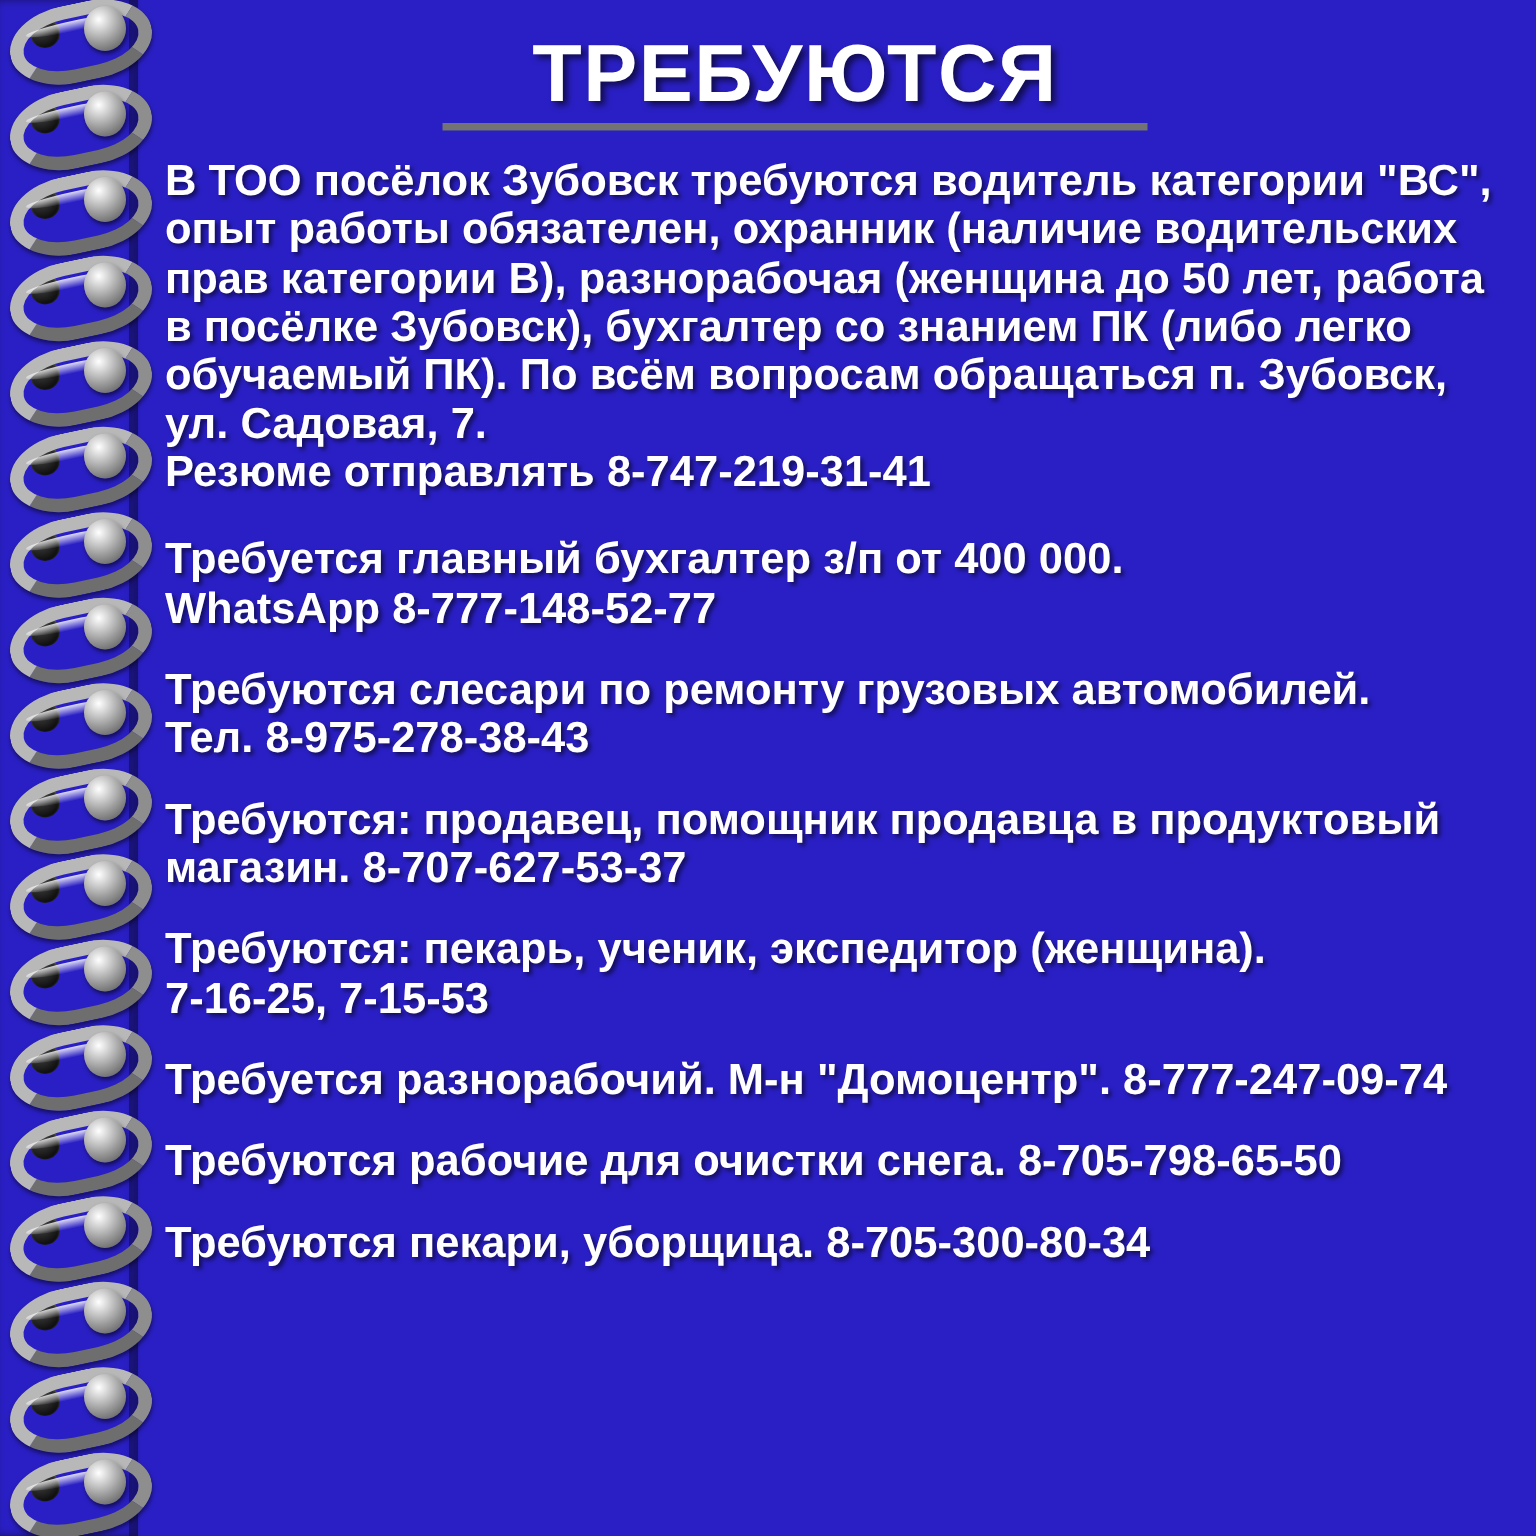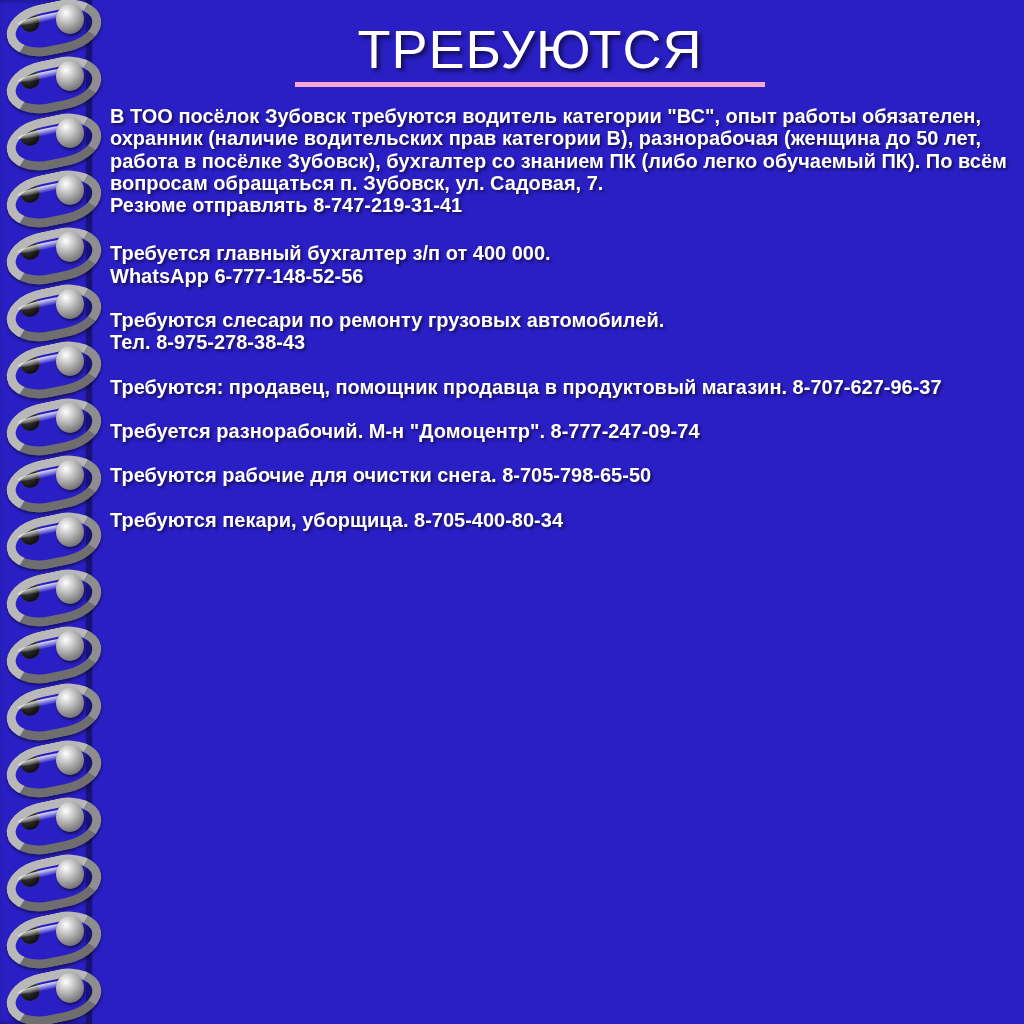--- a/index.html
+++ b/index.html
@@ -112,39 +112,39 @@
   }
 
   #title {
     position: absolute;
     top: 18px;
     left: 0;
     width: 860px;
     text-align: center;
     color: #ffffff;
     font-size: 54px;
-    font-weight: normal;
+    font-weight: bold;
     letter-spacing: 1px;
     text-shadow: 3px 3px 4px rgba(0,0,0,0.6);
-    border-bottom: 5px solid #f9a8d4;
+    border-bottom: 5px solid #737373;
     padding-bottom: 2px;
     width: 470px;
     left: 195px;
   }
 
   #ads {
     position: absolute;
     top: 105px;
     left: 10px;
     width: 898px;
     color: #ffffff;
   }
 
   .ad {
-    font-size: 20px;
+    font-size: 29px;
     font-weight: bold;
     line-height: 1.115;
     text-shadow: 2px 2px 3px rgba(0,0,0,0.55);
     margin-bottom: 22px;
     white-space: pre-line;
   }
   .ad.first { margin-bottom: 26px; }
 </style>
 </head>
 <body>
@@ -247,23 +247,25 @@
       </div>
     </div>
 
   <div id="content">
     <div id="title">ТРЕБУЮТСЯ</div>
 
     <div id="ads">
         <div class="ad first">В ТОО посёлок Зубовск требуются водитель категории "ВС", опыт работы обязателен, охранник (наличие водительских прав категории В), разнорабочая (женщина до 50 лет, работа в посёлке Зубовск), бухгалтер со знанием ПК (либо легко обучаемый ПК). По всём вопросам обращаться п. Зубовск, ул. Садовая, 7.
 Резюме отправлять 8-747-219-31-41</div>
         <div class="ad">Требуется главный бухгалтер з/п от 400 000.
-WhatsApp 6-777-148-52-56</div>
+WhatsApp 8-777-148-52-77</div>
         <div class="ad">Требуются слесари по ремонту грузовых автомобилей.
 Тел. 8-975-278-38-43</div>
-        <div class="ad">Требуются: продавец, помощник продавца в продуктовый магазин. 8-707-627-96-37</div>
+        <div class="ad">Требуются: продавец, помощник продавца в продуктовый магазин. 8-707-627-53-37</div>
+        <div class="ad">Требуются: пекарь, ученик, экспедитор (женщина).
+7-16-25, 7-15-53</div>
         <div class="ad">Требуется разнорабочий. М-н "Домоцентр". 8-777-247-09-74</div>
         <div class="ad">Требуются рабочие для очистки снега. 8-705-798-65-50</div>
-        <div class="ad">Требуются пекари, уборщица. 8-705-400-80-34</div>
+        <div class="ad">Требуются пекари, уборщица. 8-705-300-80-34</div>
       </div>
   </div>
 
 </div>
 
 </body></html>

